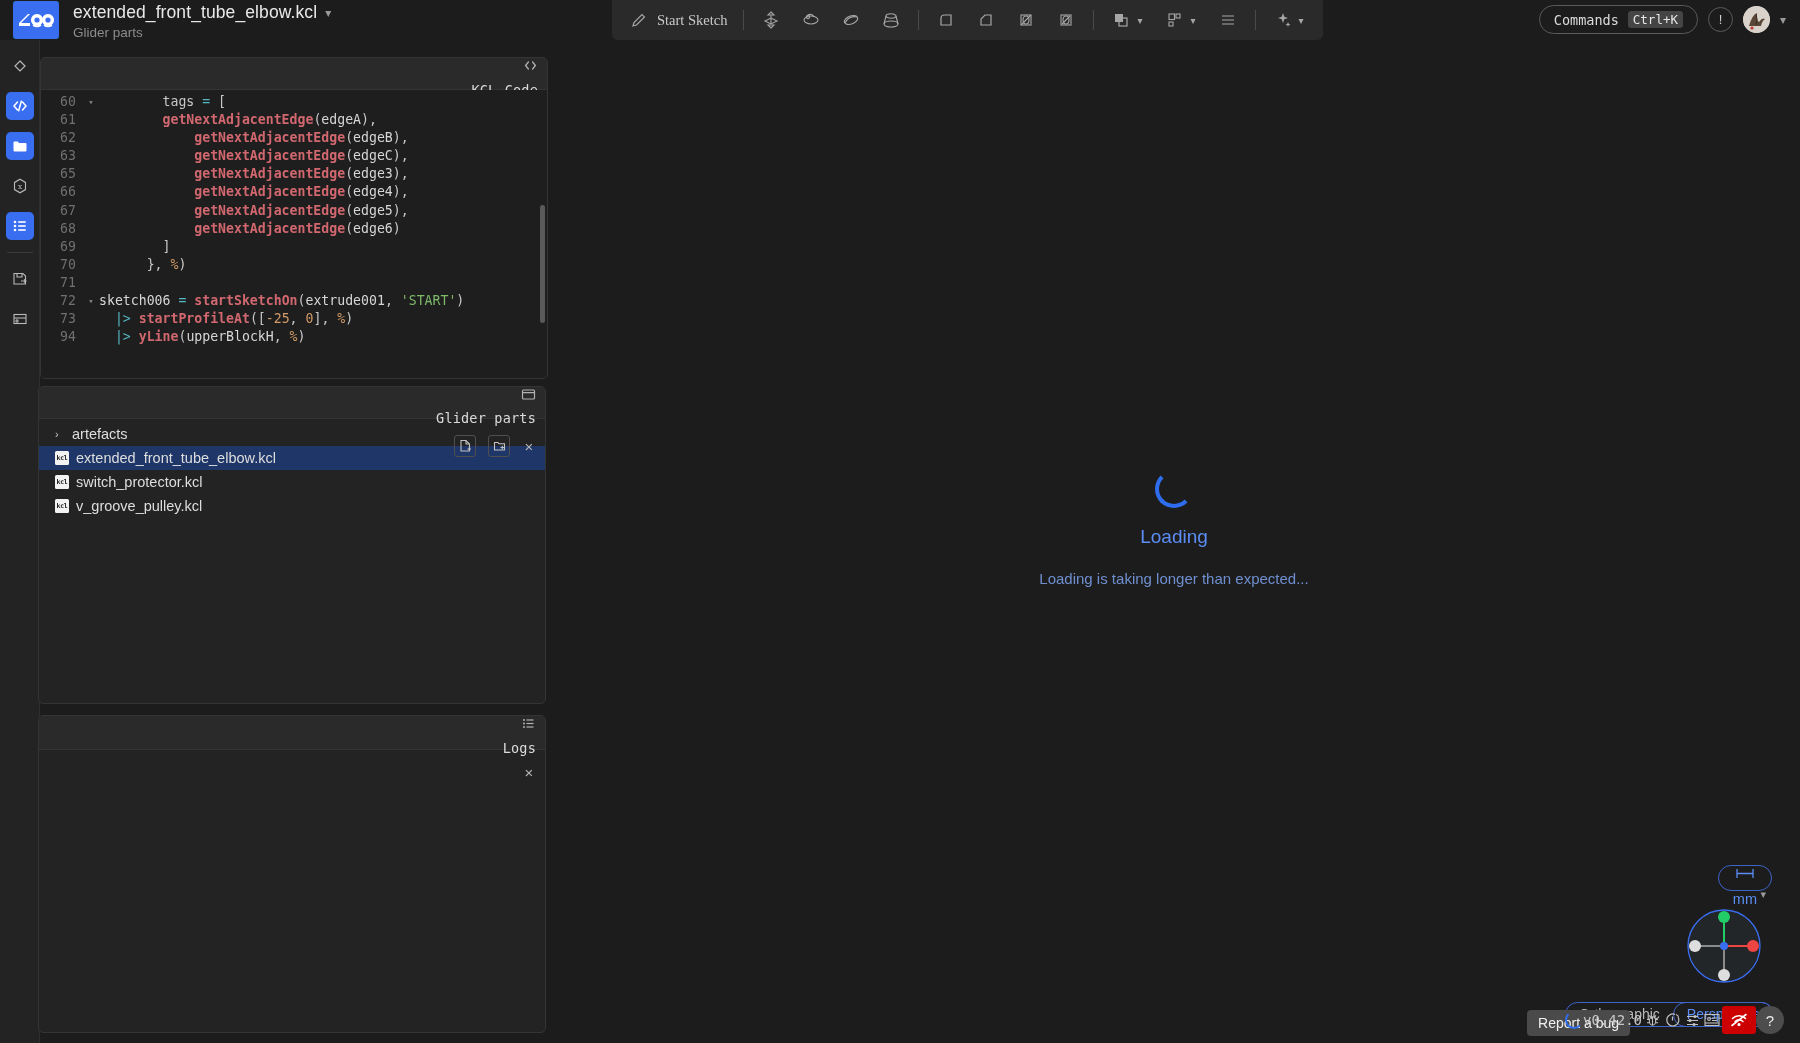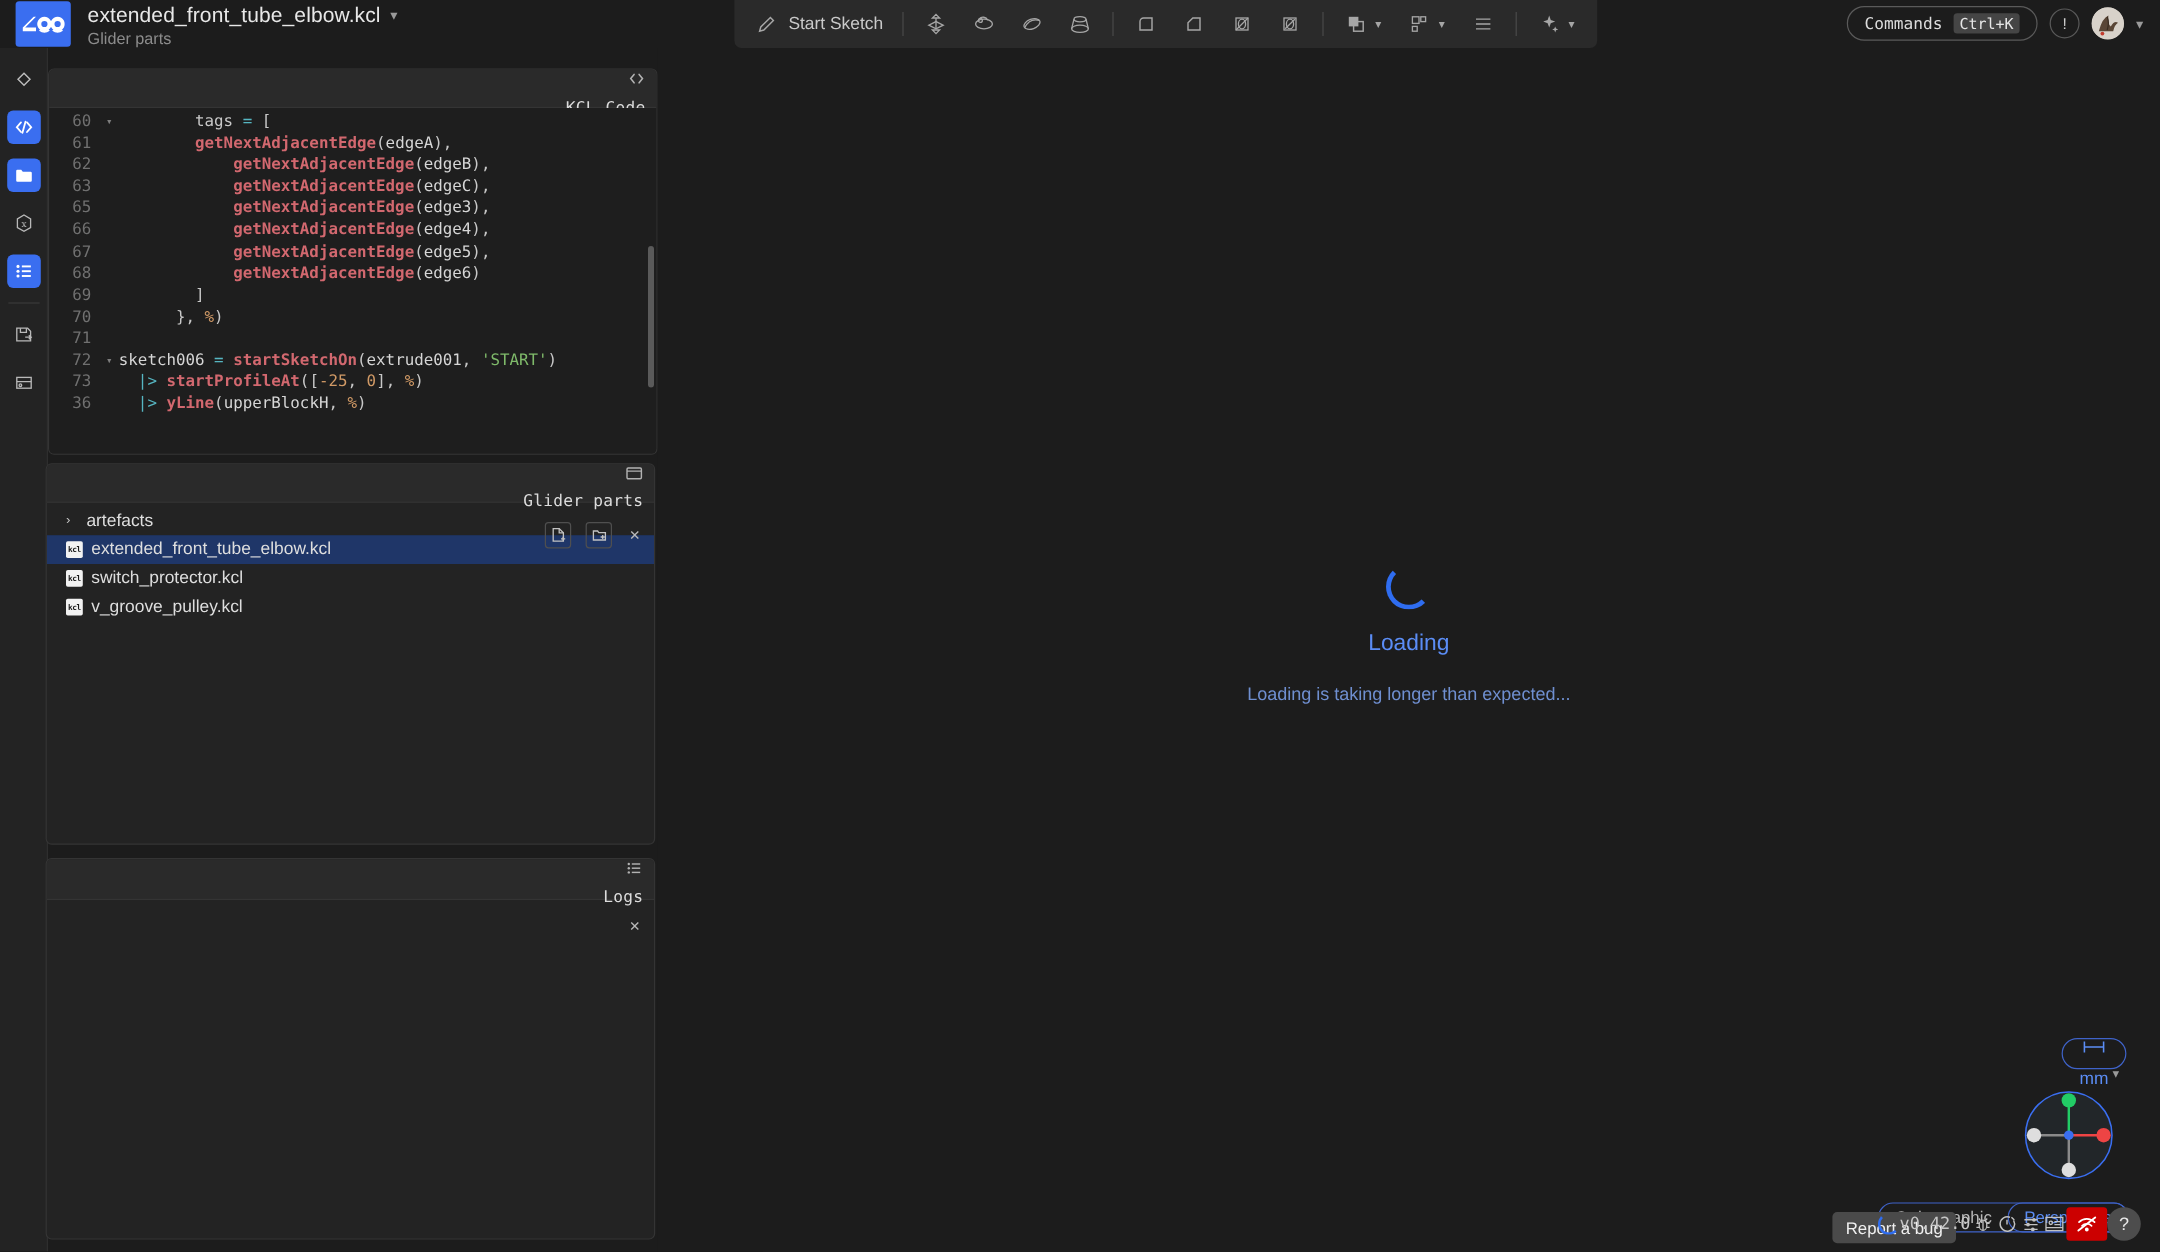--- a/index.html
+++ b/index.html
@@ -17,21 +17,21 @@
   .title-row{ display:flex; align-items:center; gap:8px; }
   .doc-title{ font-size:17.5px; color:#e8e8e8; letter-spacing:.1px; }
   .chev{ color:#9a9a9a; font-size:12px; line-height:1; }
   .proj-sub{ font-size:13.5px; color:#8c8c8c; margin-top:2px; }
 
   
   .toolbar{ position:absolute; left:612px; top:0px; height:40px; background:#2a2a2a;
     border-radius:0 0 6px 6px; display:flex; align-items:center; padding:0 8px; gap:2px; }
   .tb-btn{ height:30px; display:flex; align-items:center; gap:7px; padding:0 8px;
     border-radius:4px; color:#c9c9c9; font-size:14.5px;
-    font-family:Liberation Sans, sans-serif; cursor:default; }
+    font-family:Liberation Serif, serif; cursor:default; }
   .tb-ico{ width:22px; height:22px; display:flex; align-items:center; justify-content:center; opacity:.78; }
   .tb-ico svg{ display:block; }
   .tb-sep{ width:1px; height:20px; background:#4a4a4a; margin:0 6px; }
   .tb-caret{ font-size:10px; color:#a5a5a5; margin-left:-2px; padding-right:3px; }
 
   
   .topright{ position:absolute; right:14px; top:5px; display:flex; align-items:center; gap:10px; }
   .cmdbtn{ display:flex; align-items:center; gap:9px; height:29px; padding:0 14px;
     border:1px solid #5a5a5a; border-radius:15px; color:#dcdcdc; font-size:13.5px;
     font-family:"DejaVu Sans Mono", monospace; }
@@ -399,21 +399,21 @@
           <div class="cl"><span class="ln">63</span><span class="fold"></span><span class="ctext"><span class="k-pun">            </span><span class="k-fn">getNextAdjacentEdge</span><span class="k-pun">(</span><span class="k-id">edgeC</span><span class="k-pun">),</span></span></div>
           <div class="cl"><span class="ln">65</span><span class="fold"></span><span class="ctext"><span class="k-pun">            </span><span class="k-fn">getNextAdjacentEdge</span><span class="k-pun">(</span><span class="k-id">edge3</span><span class="k-pun">),</span></span></div>
           <div class="cl"><span class="ln">66</span><span class="fold"></span><span class="ctext"><span class="k-pun">            </span><span class="k-fn">getNextAdjacentEdge</span><span class="k-pun">(</span><span class="k-id">edge4</span><span class="k-pun">),</span></span></div>
           <div class="cl"><span class="ln">67</span><span class="fold"></span><span class="ctext"><span class="k-pun">            </span><span class="k-fn">getNextAdjacentEdge</span><span class="k-pun">(</span><span class="k-id">edge5</span><span class="k-pun">),</span></span></div>
           <div class="cl"><span class="ln">68</span><span class="fold"></span><span class="ctext"><span class="k-pun">            </span><span class="k-fn">getNextAdjacentEdge</span><span class="k-pun">(</span><span class="k-id">edge6</span><span class="k-pun">)</span></span></div>
           <div class="cl"><span class="ln">69</span><span class="fold"></span><span class="ctext"><span class="k-pun">        ]</span></span></div>
           <div class="cl"><span class="ln">70</span><span class="fold"></span><span class="ctext"><span class="k-pun">      }, </span><span class="k-pct">%</span><span class="k-pun">)</span></span></div>
           <div class="cl"><span class="ln">71</span><span class="fold"></span><span class="ctext"><span class="k-pun"></span></span></div>
           <div class="cl"><span class="ln">72</span><span class="fold">▾</span><span class="ctext"><span class="k-id">sketch006 </span><span class="k-op">= </span><span class="k-fn">startSketchOn</span><span class="k-pun">(</span><span class="k-id">extrude001</span><span class="k-pun">, </span><span class="k-str">'START'</span><span class="k-pun">)</span></span></div>
           <div class="cl"><span class="ln">73</span><span class="fold"></span><span class="ctext"><span class="k-pun">  </span><span class="k-pipe">|&gt; </span><span class="k-fn">startProfileAt</span><span class="k-pun">([</span><span class="k-num">-25</span><span class="k-pun">, </span><span class="k-num">0</span><span class="k-pun">], </span><span class="k-pct">%</span><span class="k-pun">)</span></span></div>
-          <div class="cl"><span class="ln">36</span><span class="fold"></span><span class="ctext"><span class="k-pun">  </span><span class="k-pipe">|&gt; </span><span class="k-fn">yLine</span><span class="k-pun">(</span><span class="k-id">upperBlockH</span><span class="k-pun">, </span><span class="k-pct">%</span><span class="k-pun">)</span></span></div>
+          <div class="cl"><span class="ln">94</span><span class="fold"></span><span class="ctext"><span class="k-pun">  </span><span class="k-pipe">|&gt; </span><span class="k-fn">yLine</span><span class="k-pun">(</span><span class="k-id">upperBlockH</span><span class="k-pun">, </span><span class="k-pct">%</span><span class="k-pun">)</span></span></div>
         </div>
       <div class="code-vscroll"></div>
     </div>
   </div>
 
   <div class="panel" id="filesPanel">
     <div class="panel-head">
       <span class="ph-ico">
         <svg width="15" height="14" viewBox="0 0 15 14">
             <g fill="none" stroke="currentColor" stroke-width="1.2">

